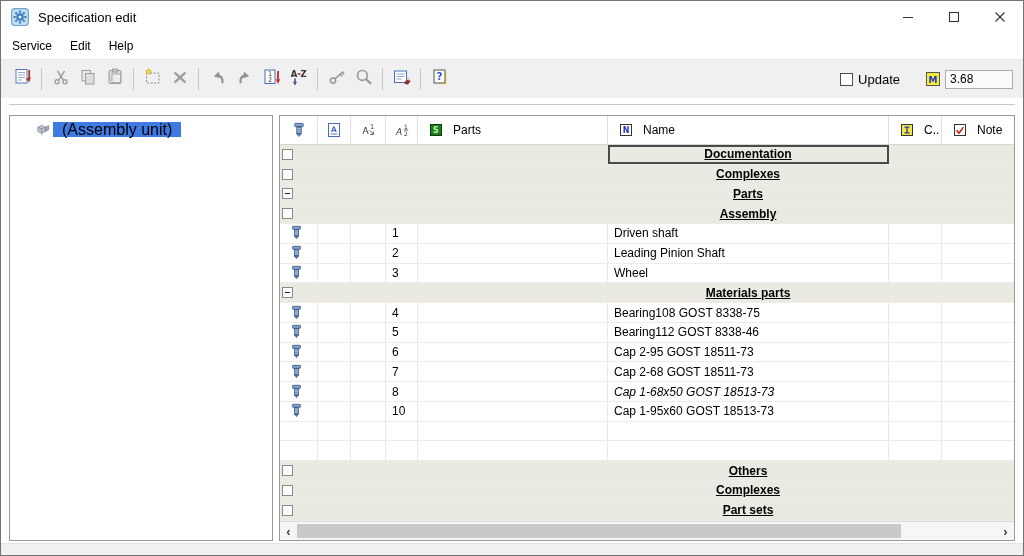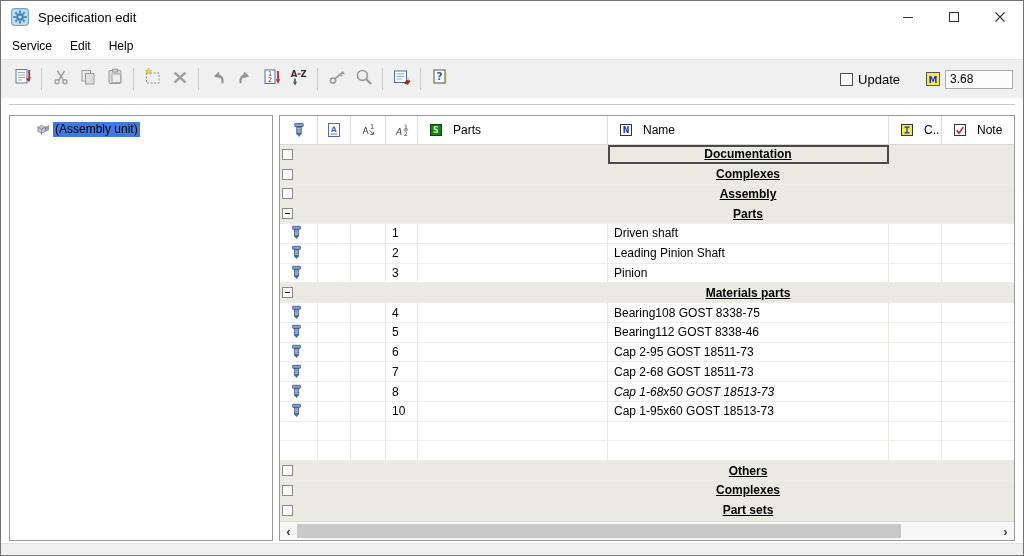--- a/index.html
+++ b/index.html
@@ -36,21 +36,21 @@
   .cbox.big{width:13px;height:13px;border-color:#4d4d4d;background:#fff;}
   .cbox.minus::after{content:"";width:5px;height:1px;background:#222;display:block;}
   
   .main{flex:1 1 auto;background:#fff;min-height:0;}
   .groove{margin:6px 8px 0 8px;border-top:1px solid #c8c8c8;}
   .panels{margin:10px 8px 0 8px;display:flex;height:426px;}
   .tree-panel{width:264px;border:1px solid #9a9a9a;background:#fff;padding-top:3px;flex:0 0 auto;}
   .tree-item{display:flex;align-items:center;margin:3px 0 0 26px;}
   .tree-icon{width:15px;height:15px;display:inline-flex;margin-right:2px;}
   .tree-icon svg{width:15px;height:15px;}
-  .tree-label{font-size:12px;line-height:15px;padding:0 2px;}
+  .tree-label{font-size:16px;line-height:15px;padding:0 9px;}
   .tree-label.selected{background:var(--sel,#3e7ae2);color:#000;}
   .table-panel{margin-left:6px;flex:1 1 auto;border:1px solid #9a9a9a;background:#fff;display:flex;flex-direction:column;min-width:0;}
   
   .thead{height:29px;display:flex;background:#fff;border-bottom:1px solid #d8d8d2;flex:0 0 auto;}
   .hcell{display:flex;align-items:center;border-right:1px solid #dedede;justify-content:center;}
   .hcell.labeled{justify-content:flex-start;padding-left:10px;}
   .hcell:last-child{border-right:none;}
   .hicon{width:16px;height:16px;display:inline-flex;}
   .hicon svg{width:16px;height:16px;}
   .hlabel{font-size:12px;margin-left:9px;}
@@ -354,46 +354,46 @@
               <div class="tcell" style="width: 32px;"></div>
               <div class="tcell" style="width: 190px;"></div>
               <div class="tcell center" style="width: 281px;">
                 <span class="section-name">Complexes</span>
               </div>
               <div class="tcell" style="width: 53px;"></div>
               <div class="tcell" style="flex: 1 1 auto;"></div>
             </div>
             <div class="trow section">
               <div class="tcell" style="width: 38px;">
+                <span class="cbox minus lead-cb"></span>
+              </div>
+              <div class="tcell" style="width: 33px;"></div>
+              <div class="tcell" style="width: 35px;"></div>
+              <div class="tcell" style="width: 32px;"></div>
+              <div class="tcell" style="width: 190px;"></div>
+              <div class="tcell center" style="width: 281px;">
+                <span class="section-name">Parts</span>
+              </div>
+              <div class="tcell" style="width: 53px;"></div>
+              <div class="tcell" style="flex: 1 1 auto;"></div>
+            </div>
+            <div class="trow section">
+              <div class="tcell" style="width: 38px;">
                 <span class="cbox lead-cb"></span>
               </div>
               <div class="tcell" style="width: 33px;"></div>
               <div class="tcell" style="width: 35px;"></div>
               <div class="tcell" style="width: 32px;"></div>
               <div class="tcell" style="width: 190px;"></div>
               <div class="tcell center" style="width: 281px;">
                 <span class="section-name">Assembly</span>
               </div>
               <div class="tcell" style="width: 53px;"></div>
               <div class="tcell" style="flex: 1 1 auto;"></div>
             </div>
-            <div class="trow section">
-              <div class="tcell" style="width: 38px;">
-                <span class="cbox minus lead-cb"></span>
-              </div>
-              <div class="tcell" style="width: 33px;"></div>
-              <div class="tcell" style="width: 35px;"></div>
-              <div class="tcell" style="width: 32px;"></div>
-              <div class="tcell" style="width: 190px;"></div>
-              <div class="tcell center" style="width: 281px;">
-                <span class="section-name">Parts</span>
-              </div>
-              <div class="tcell" style="width: 53px;"></div>
-              <div class="tcell" style="flex: 1 1 auto;"></div>
-            </div>
             <div class="trow item">
               <div class="tcell" style="width: 38px;">
                 <span class="rowbolt">
                   <svg viewBox="0 0 16 16">
                     <rect x="3.8" y="1.4" width="8.4" height="3.2" rx="0.6" fill="#8aa3cc" stroke="#38568c" stroke-width="0.9"></rect>
                     <rect x="5.8" y="4.6" width="4.4" height="7.2" fill="#5b7cb0" stroke="#38568c" stroke-width="0.8"></rect>
                     <path d="M6.2 6.4h3.6M6.2 8.2h3.6M6.2 10h3.6" stroke="#c3d1e8" stroke-width="0.9"></path>
                     <path d="M5.8 11.8h4.4L8 14.6z" fill="#5b7cb0" stroke="#38568c" stroke-width="0.6"></path>
                   </svg>
                 </span>
@@ -433,21 +433,21 @@
                     <rect x="5.8" y="4.6" width="4.4" height="7.2" fill="#5b7cb0" stroke="#38568c" stroke-width="0.8"></rect>
                     <path d="M6.2 6.4h3.6M6.2 8.2h3.6M6.2 10h3.6" stroke="#c3d1e8" stroke-width="0.9"></path>
                     <path d="M5.8 11.8h4.4L8 14.6z" fill="#5b7cb0" stroke="#38568c" stroke-width="0.6"></path>
                   </svg>
                 </span>
               </div>
               <div class="tcell" style="width: 33px;"></div>
               <div class="tcell" style="width: 35px;"></div>
               <div class="tcell pos" style="width: 32px;">3</div>
               <div class="tcell" style="width: 190px;"></div>
-              <div class="tcell name-item" style="width: 281px;">Pinion</div>
+              <div class="tcell name-item" style="width: 281px;">Wheel</div>
               <div class="tcell" style="width: 53px;"></div>
               <div class="tcell" style="flex: 1 1 auto;"></div>
             </div>
             <div class="trow section">
               <div class="tcell" style="width: 38px;">
                 <span class="cbox minus lead-cb"></span>
               </div>
               <div class="tcell" style="width: 33px;"></div>
               <div class="tcell" style="width: 35px;"></div>
               <div class="tcell" style="width: 32px;"></div>

